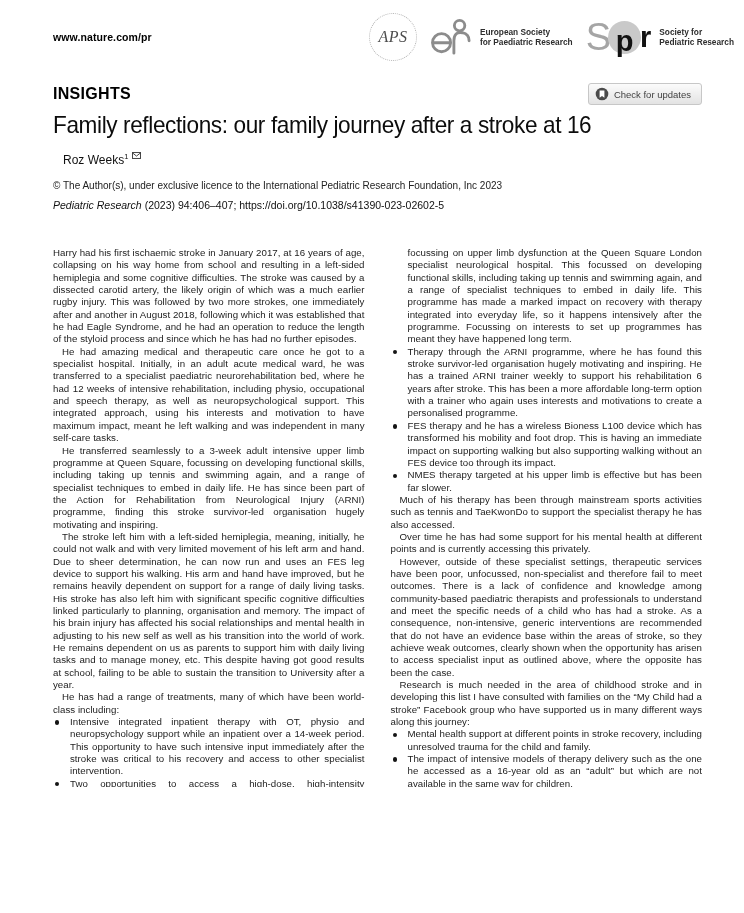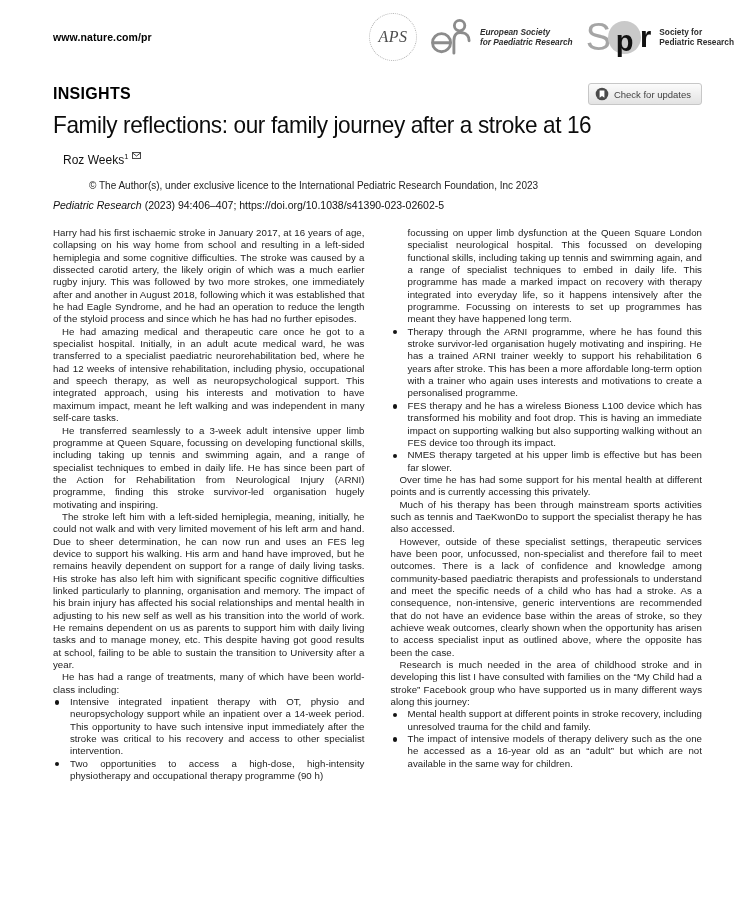--- a/index.html
+++ b/index.html
@@ -11,21 +11,21 @@
               height:62px; padding:6px 10px 0 53px; }
   .site-url { font-size:10.5px; font-weight:bold; color:#000; letter-spacing:.1px; }
   .logos { display:flex; align-items:center; gap:13px; }
 
   .aps-seal { width:50px; height:50px; border-radius:50%; position:relative;
               display:flex; align-items:center; justify-content:center;font-style:italic; }
   .aps-seal::before { content:""; position:absolute; inset:1px; border-radius:50%;
                       border:1.5px dotted #b3b3b3; }
   .aps-text { font-family:"Liberation Serif", serif; font-size:16px; color:#4c4c4c; letter-spacing:.5px; }
 
-  .espr { display:flex; align-items:center; gap:7px;font-style:italic; }
+  .espr { display:flex; align-items:center; gap:7px; }
   .logo-text { font-size:8.3px; font-weight:bold; color:#2e2e2e; line-height:10.5px; }
 
   .spr { display:flex; align-items:center; gap:8px; }
   .spr-mark { display:flex; align-items:center; }
   .spr-s { font-size:38px; line-height:1; color:#a5a5a5; font-weight:normal; }
   .spr-circle { width:33px; height:33px; border-radius:50%; background:#c9c9c9;
                 display:flex; align-items:center; justify-content:center; margin-left:-3px; }
   .spr-p { font-size:29px; font-weight:bold; color:#121212; line-height:1; margin-top:8px; }
   .spr-r { font-size:29px; font-weight:bold; color:#121212; line-height:1; margin-left:-1px; }
 
@@ -34,26 +34,26 @@
   .headline-row { display:flex; justify-content:space-between; align-items:center; margin-top:15px; }
   .kicker { font-size:16px; font-weight:bold; letter-spacing:.3px; color:#000; }
   .check-updates { display:flex; align-items:center; gap:5px; cursor:pointer;
                    background:linear-gradient(#fbfbfb,#e3e3e3); border:1px solid #c7c7c7;
                    border-radius:3px; padding:3px 10px 3px 6px; font-size:9.5px; color:#3f3f3f;
                    font-family:inherit; }
   h1.title { margin:6px 0 0; font-size:24px; font-weight:normal; letter-spacing:-.4px; color:#0c0c0c;
              white-space:nowrap; transform:scaleX(.94); transform-origin:left center; }
   .author-line { margin-top:9px; font-size:12px; color:#101010;margin-left:10px; }
   sup.mark { font-size:7.5px; vertical-align:super; }
-  .copyright { margin-top:13px; font-size:10px; color:#222;margin-left:36px; }
+  .copyright { margin-top:13px; font-size:10px; color:#222; }
   .citation { margin-top:8px; font-size:10.5px; color:#101010; }
   .citation .journal { font-style:italic; }
 
   
-  .columns { display:flex; gap:26px; margin-top:16px; }
+  .columns { display:flex; gap:26px; margin-top:36px; }
   .col { width:311.5px; font-size:9.7px; line-height:12.35px; letter-spacing:.03px;
          text-align:justify; color:#1c1c1c; }
   p.para { margin:0; }
   p.fl-indent { text-indent:9px; }
   p.cont { padding-left:17px; }
   .mt { margin-top:11px; }
   ul.bullets { list-style:none; margin:0; padding:0; }
   .bullets li { position:relative; padding-left:17px; }
   .bullets li::before { content:""; position:absolute; left:2px; top:4.4px;
                         width:4.3px; height:4.3px; border-radius:50%; background:#151515; }
@@ -155,22 +155,22 @@
             <li>Two opportunities to access a high-dose, high-intensity physiotherapy and occupational therapy programme (90 h)</li>
           </ul>
         </div>
       <div class="col" id="col-right">
           <p class="para cont">focussing on upper limb dysfunction at the Queen Square London specialist neurological hospital. This focussed on developing functional skills, including taking up tennis and swimming again, and a range of specialist techniques to embed in daily life. This programme has made a marked impact on recovery with therapy integrated into everyday life, so it happens intensively after the programme. Focussing on interests to set up programmes has meant they have happened long term.</p>
           <ul class="bullets">
             <li>Therapy through the ARNI programme, where he has found this stroke survivor-led organisation hugely motivating and inspiring. He has a trained ARNI trainer weekly to support his rehabilitation 6 years after stroke. This has been a more affordable long-term option with a trainer who again uses interests and motivations to create a personalised programme.</li>
             <li>FES therapy and he has a wireless Bioness L100 device which has transformed his mobility and foot drop. This is having an immediate impact on supporting walking but also supporting walking without an FES device too through its impact.</li>
             <li>NMES therapy targeted at his upper limb is effective but has been far slower.</li>
           </ul>
+          <p class="para fl-indent">Much of his therapy has been through mainstream sports activities such as tennis and TaeKwonDo to support the specialist therapy he has also accessed.</p>
           <p class="para fl-indent mt">Over time he has had some support for his mental health at different points and is currently accessing this privately.</p>
-          <p class="para fl-indent">Much of his therapy has been through mainstream sports activities such as tennis and TaeKwonDo to support the specialist therapy he has also accessed.</p>
           <p class="para fl-indent">However, outside of these specialist settings, therapeutic services have been poor, unfocussed, non-specialist and therefore fail to meet outcomes. There is a lack of confidence and knowledge among community-based paediatric therapists and professionals to understand and meet the specific needs of a child who has had a stroke. As a consequence, non-intensive, generic interventions are recommended that do not have an evidence base within the areas of stroke, so they achieve weak outcomes, clearly shown when the opportunity has arisen to access specialist input as outlined above, where the opposite has been the case.</p>
           <p class="para fl-indent">Research is much needed in the area of childhood stroke and in developing this list I have consulted with families on the “My Child had a stroke” Facebook group who have supported us in many different ways along this journey:</p>
           <ul class="bullets mt">
             <li>Mental health support at different points in stroke recovery, including unresolved trauma for the child and family.</li>
             <li>The impact of intensive models of therapy delivery such as the one he accessed as a 16-year old as an “adult” but which are not available in the same way for children.</li>
           </ul>
         </div>
     </main>
   </div>
 

